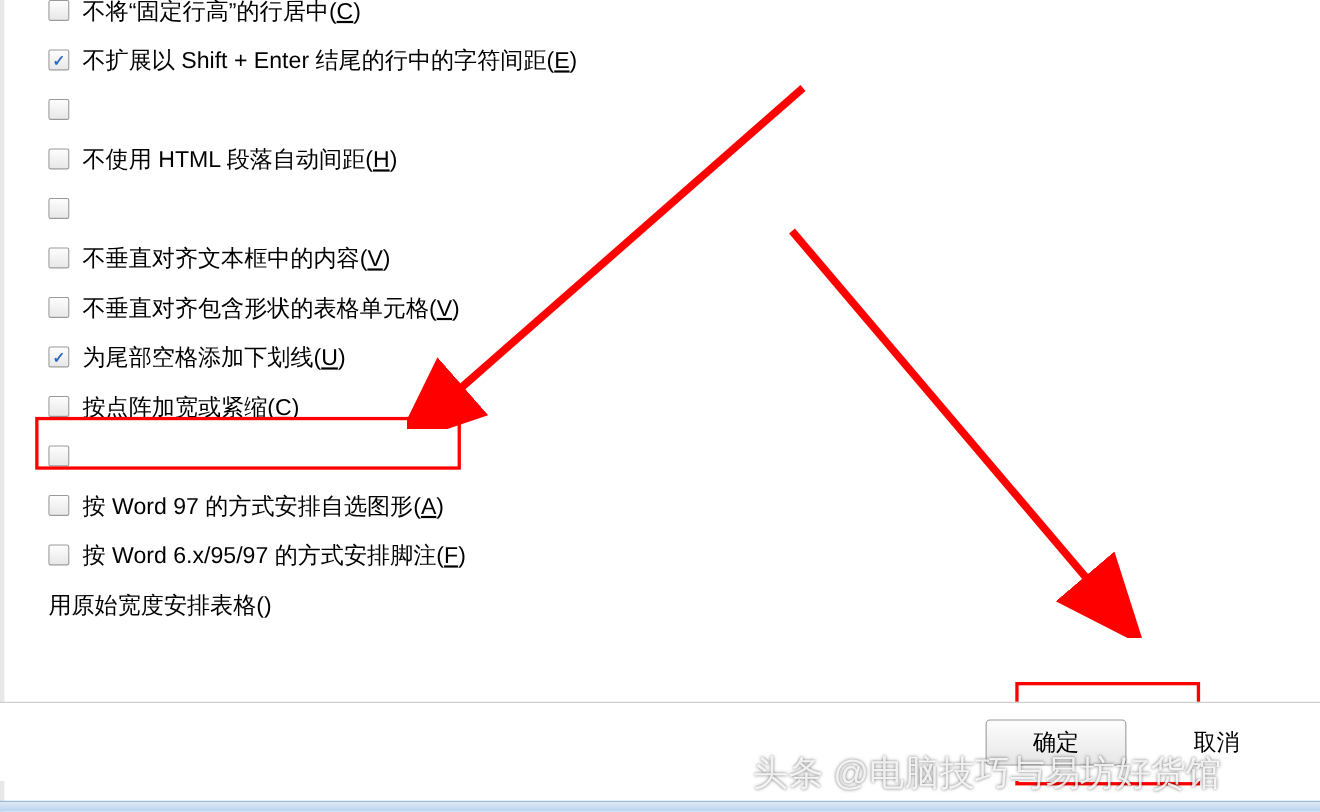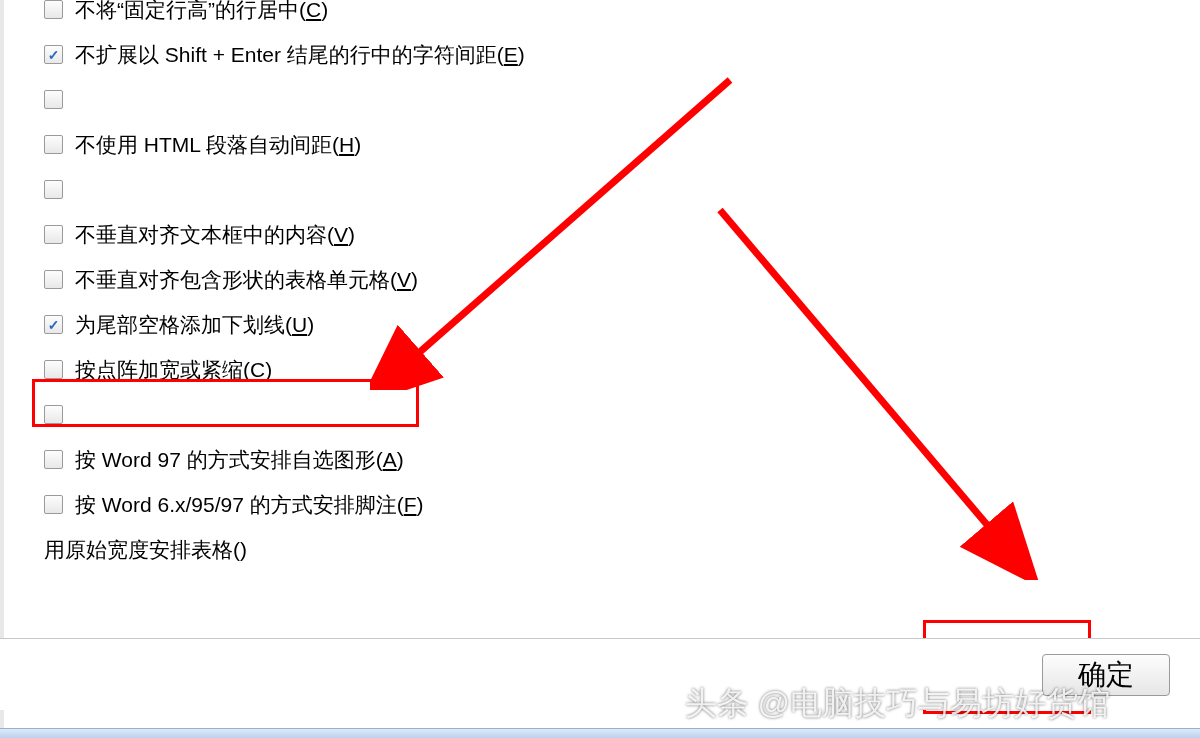--- a/index.html
+++ b/index.html
@@ -83,21 +83,21 @@
       gap: 18px;
       padding-right: 30px;
       background: #fff;
     }
     .btn {
       min-width: 128px;
       height: 42px;
       border: 1px solid #9a9a9a;
       background: linear-gradient(#fdfdfd, #e6e6e6);
       border-radius: 4px;
-      font-size: 28px;
+      font-size: 21px;
       font-family: Liberation Mono, monospace;
       cursor: pointer;
       display: flex;
       align-items: center;
       justify-content: center;
     }
     .btn-cancel {
       border: none;
       background: transparent;
     }
@@ -200,17 +200,18 @@
   <defs>
     <marker id="ah2" markerWidth="12" markerHeight="12" refX="3" refY="5" orient="auto">
       <path d="M0,0 L0,10 L12,5 z" fill="#ff0000"></path>
     </marker>
   </defs>
   <line x1="10" y1="10" x2="290" y2="340" stroke="#ff0000" stroke-width="7" marker-end="url(#ah2)"></line>
 </svg>
 
 <div class="button-bar">
   <button class="btn">确定</button>
+  <button class="btn btn-cancel">取消</button>
 </div>
 
 <div class="bottom-border"></div>
 
 <div class="watermark">头条 @电脑技巧与易坊好货馆</div>
 
 </body></html>

